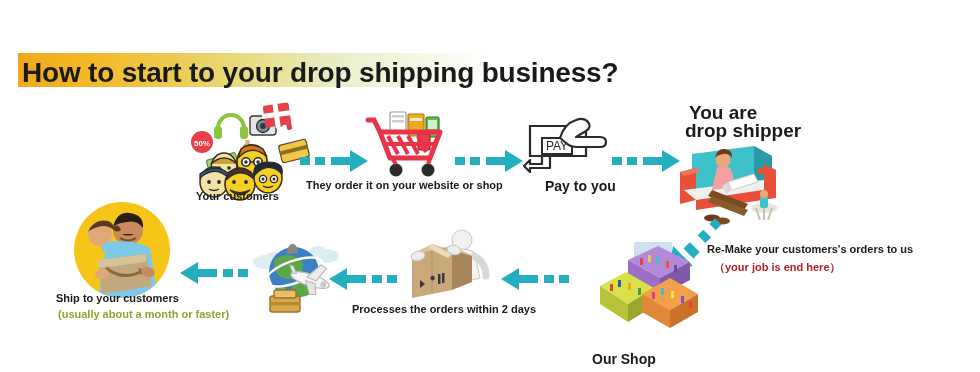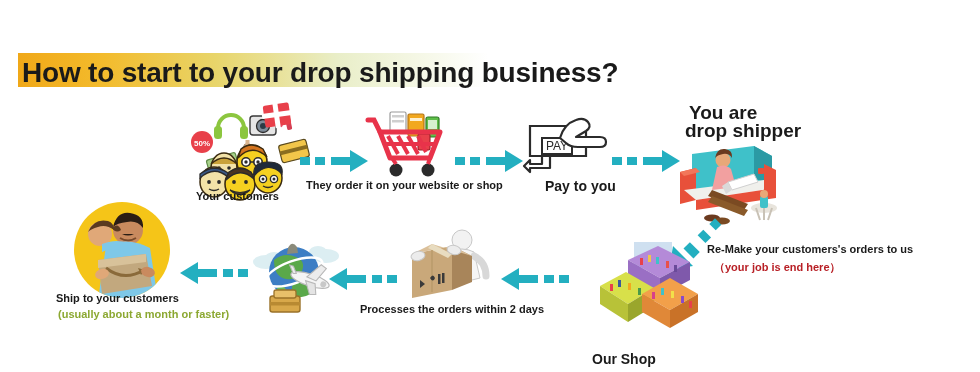--- a/index.html
+++ b/index.html
@@ -326,21 +326,21 @@
 
     <path d="M14 52 l5 4 l-5 4 z" fill="#3a3a3a"></path>
     <path d="M24 50 q3 -5 5 0 q-2 5 -5 0 z" fill="#3a3a3a"></path>
     <rect x="32" y="46" width="2.5" height="10" fill="#3a3a3a"></rect>
     <rect x="36" y="45" width="2.5" height="10" fill="#3a3a3a"></rect>
 
     <ellipse cx="12" cy="28" rx="7" ry="4.5" fill="#ececec" stroke="#c8c8c8" stroke-width="1" transform="rotate(-12 12 28)"></ellipse>
     <ellipse cx="48" cy="22" rx="7" ry="4.5" fill="#ececec" stroke="#c8c8c8" stroke-width="1" transform="rotate(12 48 22)"></ellipse>
   </svg>
 </div>
-<div class="cap cap-md" style="left:360px; top:303px;">Processes the orders within 2 days</div>
+<div class="cap cap-md" style="left:352px; top:303px;">Processes the orders within 2 days</div>
 
 <div class="arrow" style="left:325px; top:264px;">
   <svg width="72" height="30" viewBox="0 0 72 30">
     <g fill="#23afc0">
       <path d="M22 4 L4 15 L22 26 Z"></path>
       <rect x="19" y="11" width="22" height="8"></rect>
       <rect x="47" y="11" width="10" height="8"></rect>
       <rect x="62" y="11" width="10" height="8"></rect>
     </g>
   </svg>

